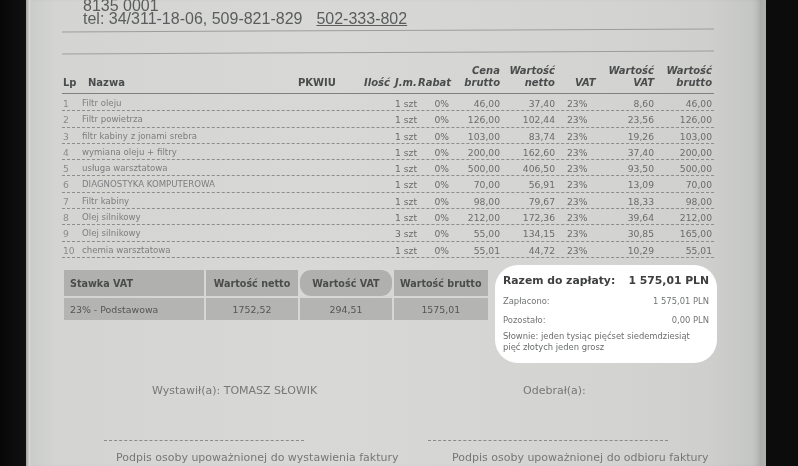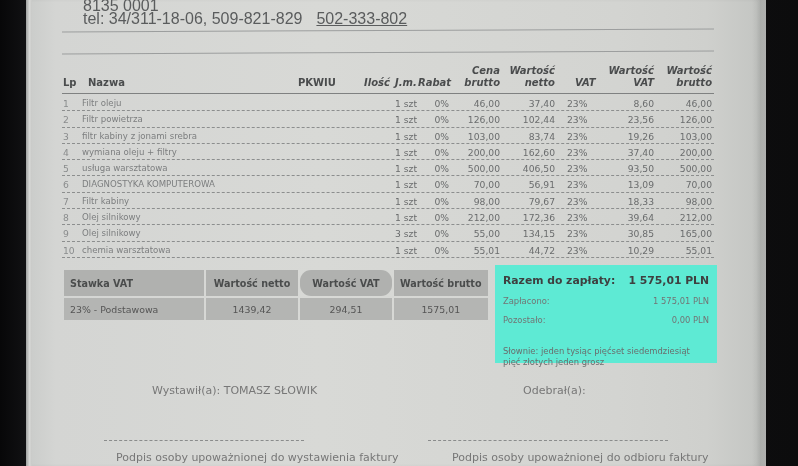--- a/index.html
+++ b/index.html
@@ -41,24 +41,24 @@
     .row .netto { left: 450px; width: 43px; text-align: right; }
     .row .vat { left: 505px; width: 30px; text-align: left; }
     .row .wvat { left: 547px; width: 45px; text-align: right; }
     .row .brutto { left: 600px; width: 50px; text-align: right; }
 
     .vat-table { position: absolute; left: 62px; top: 268px; border-collapse: separate; border-spacing: 2px; font-family: "DejaVu Sans", sans-serif; }
     .vat-table td { background: #b4b5b3; padding: 0 6px; height: 22px; font-size: 9.4px; color: #555; white-space: nowrap; }
     .vat-table thead td { height: 26px; font-weight: bold; color: #4a4c4c; font-size: 9.6px; background: #b0b1af; }
     .vat-table .r { text-align: center; }
 
-    .pay-box { position: absolute; left: 495px; top: 265px; width: 222px; height: 98px; background: #5eead4; padding: 4px 8px; font-family: "DejaVu Sans", sans-serif; color: #666; }
+    .pay-box { position: absolute; left: 495px; top: 265px; width: 222px; height: 98px; background: #ffffff; padding: 4px 8px; font-family: "DejaVu Sans", sans-serif; color: #666; border-radius: 23px; }
     .pay-box .total { display: flex; justify-content: space-between; font-weight: bold; font-size: 10.8px; color: #3e4040; height: 22px; align-items: center; }
     .pay-box .line { display: flex; justify-content: space-between; font-size: 8.4px; height: 19px; align-items: center; color: #727474; }
-    .pay-box .words { font-size: 8.4px; line-height: 11px; color: #6a6c6c; margin-top: 17px; }
+    .pay-box .words { font-size: 8.4px; line-height: 11px; color: #6a6c6c; margin-top: 2px; }
 
     .sign { position: absolute; font-family: "DejaVu Sans", sans-serif; font-size: 11px; color: #777; white-space: nowrap; }
     .sign-line { position: absolute; height: 0; border-top: 1px dashed #8a8c8c; }
   </style>
 </head>
 <body>
 
 <div class="bg-dark"></div>
 
 <div class="paper"></div>
@@ -219,21 +219,21 @@
     <tr>
       <td style="width:140px;">Stawka VAT</td>
       <td class="r" style="width:92px;">Wartość netto</td>
       <td class="r" style="width:92px;border-radius:11px;">Wartość VAT</td>
       <td class="r" style="width:92px;">Wartość brutto</td>
     </tr>
   </thead>
   <tbody>
     <tr>
       <td>23% - Podstawowa</td>
-      <td class="r">1439,42</td>
+      <td class="r">1752,52</td>
       <td class="r">294,51</td>
       <td class="r">1575,01</td>
     </tr>
   </tbody>
 </table>
 
 <div class="pay-box">
   <div class="total">
     <span>Razem do zapłaty:</span>
     <span>1 575,01 PLN</span>

